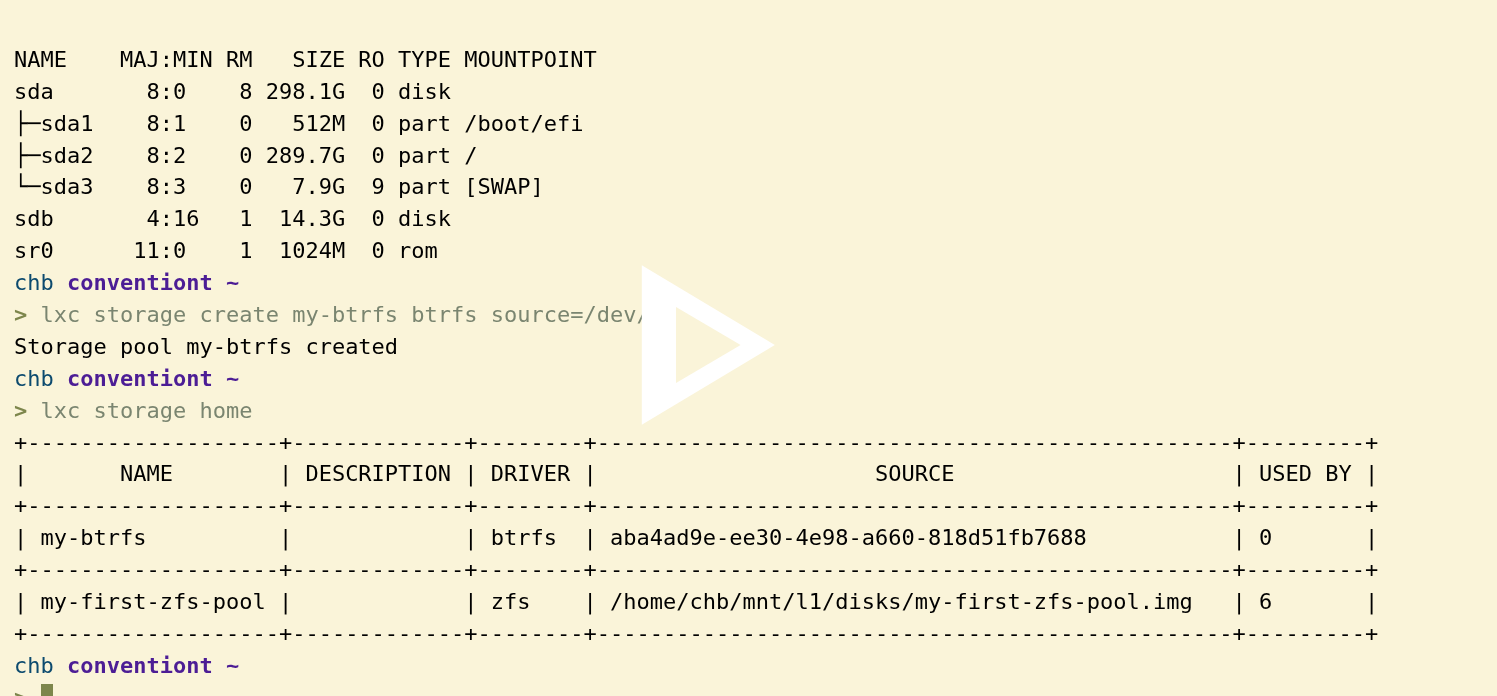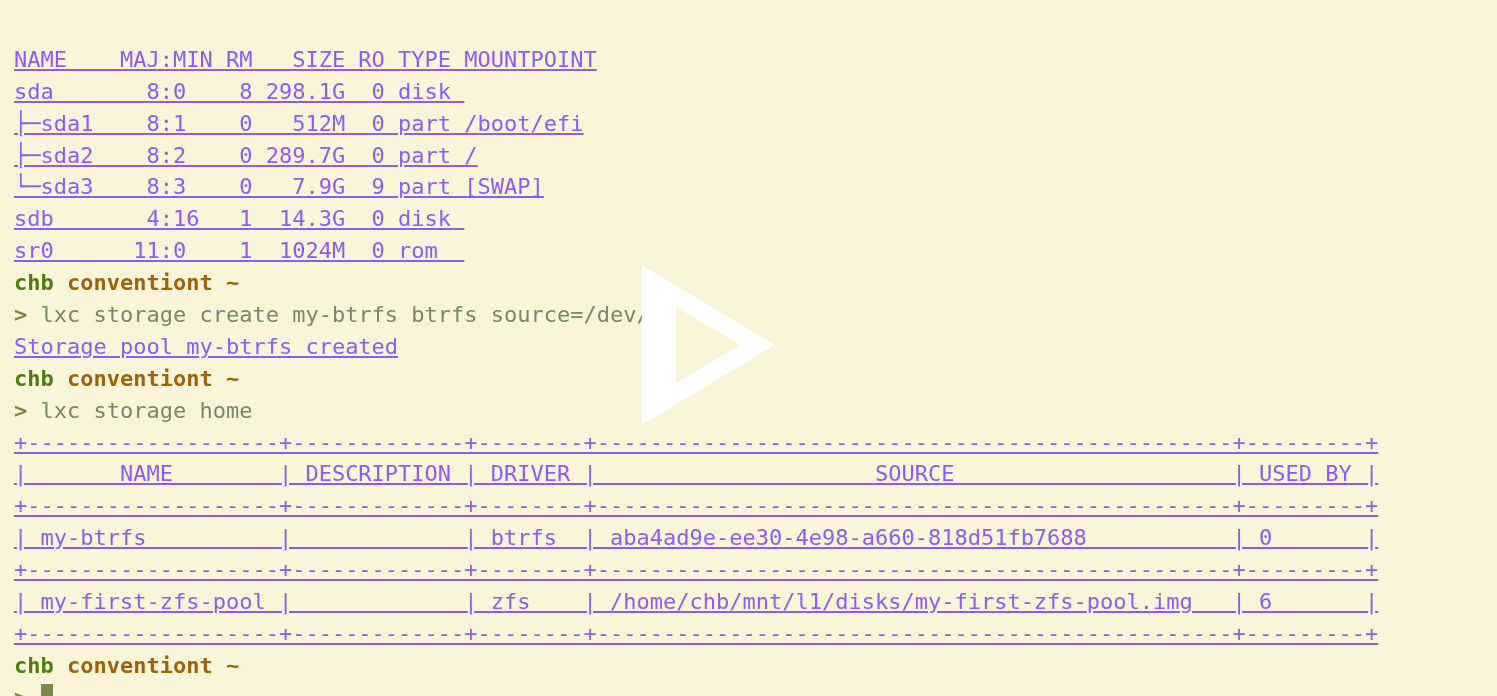--- a/index.html
+++ b/index.html
@@ -12,24 +12,24 @@
     font-size: 22px;
     line-height: 1.45;
     color: #7a8570;
     overflow: hidden;
     position: relative;
   }
   .terminal {
     padding: 12px 14px;
     white-space: pre;
   }
-  .out  { color: #8b5cf6; text-decoration: underline; }
+  .out  { color: #000000; }
   .cmd  { color: #7a8570; }
-  .user { color: #4d7c0f; font-weight: 700; }
-  .host { color: #a16207; font-weight: 700; }
+  .user { color: #0c4a6e; font-weight: 400; }
+  .host { color: #4c1d95; font-weight: 700; }
   .prompt-gt { color: #7d864c; font-weight: 700; }
   .cursor {
     display: inline-block;
     width: 12px;
     height: 24px;
     background: #7d864c;
     vertical-align: -3px;
   }
 
   

